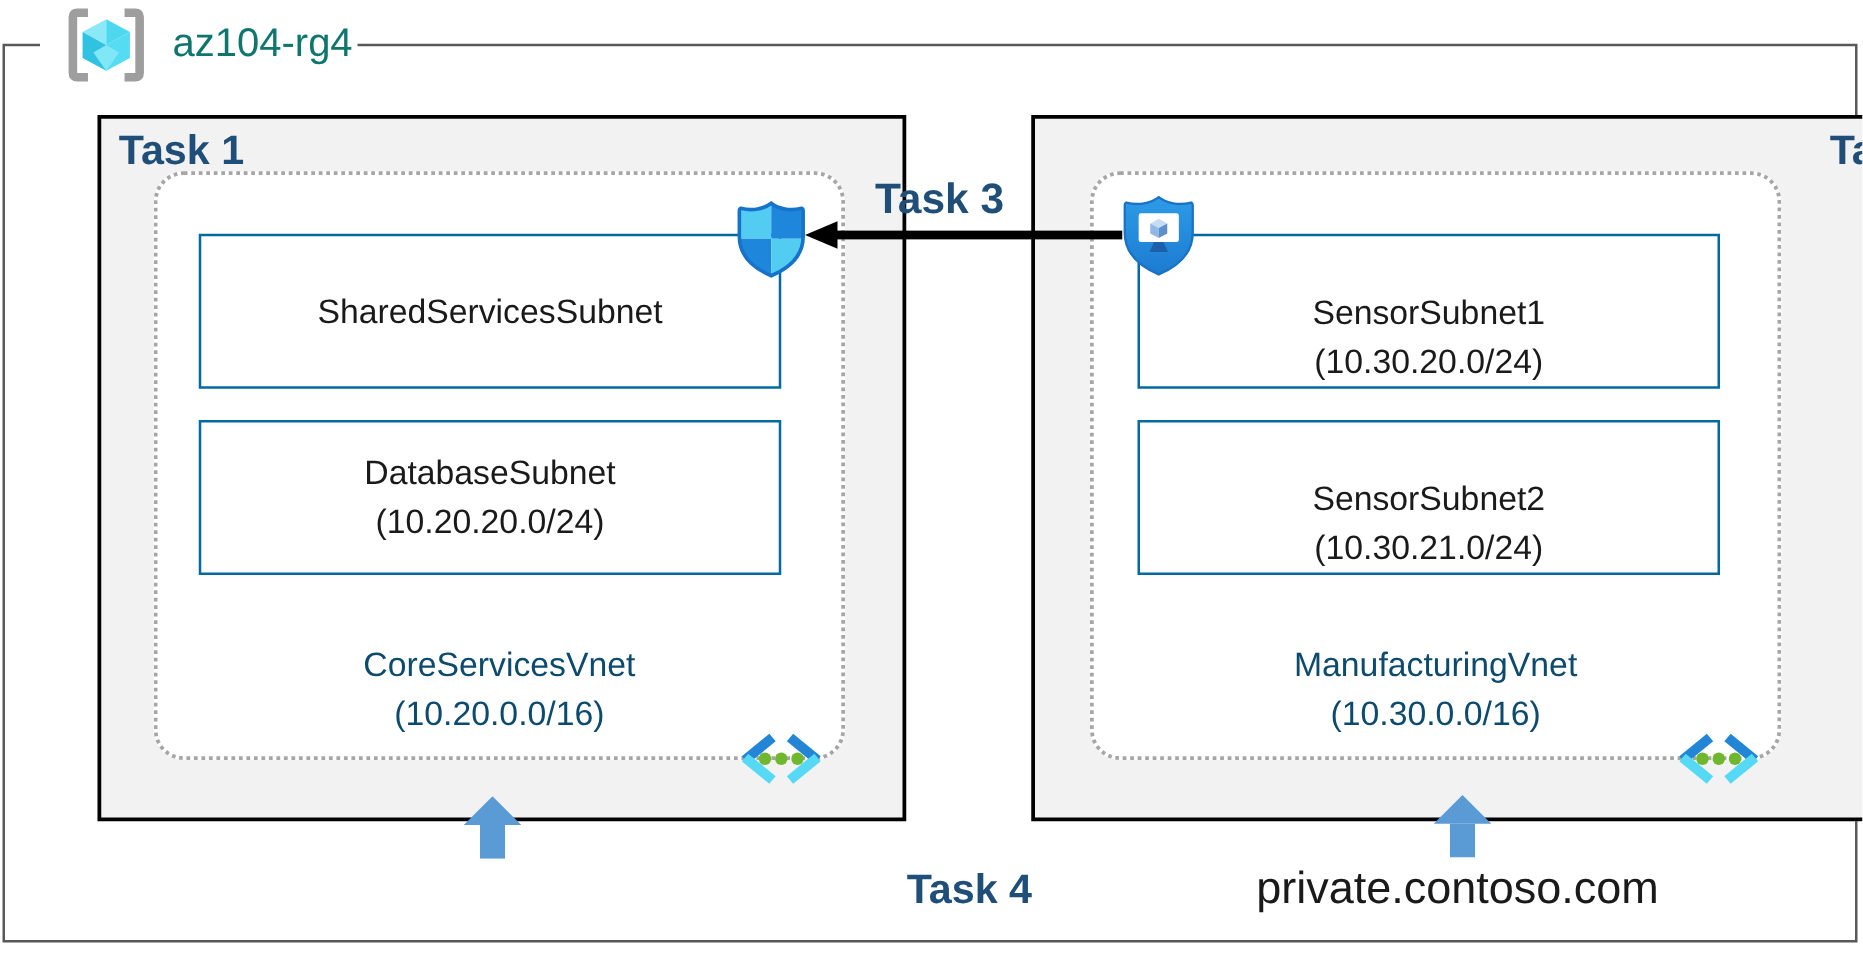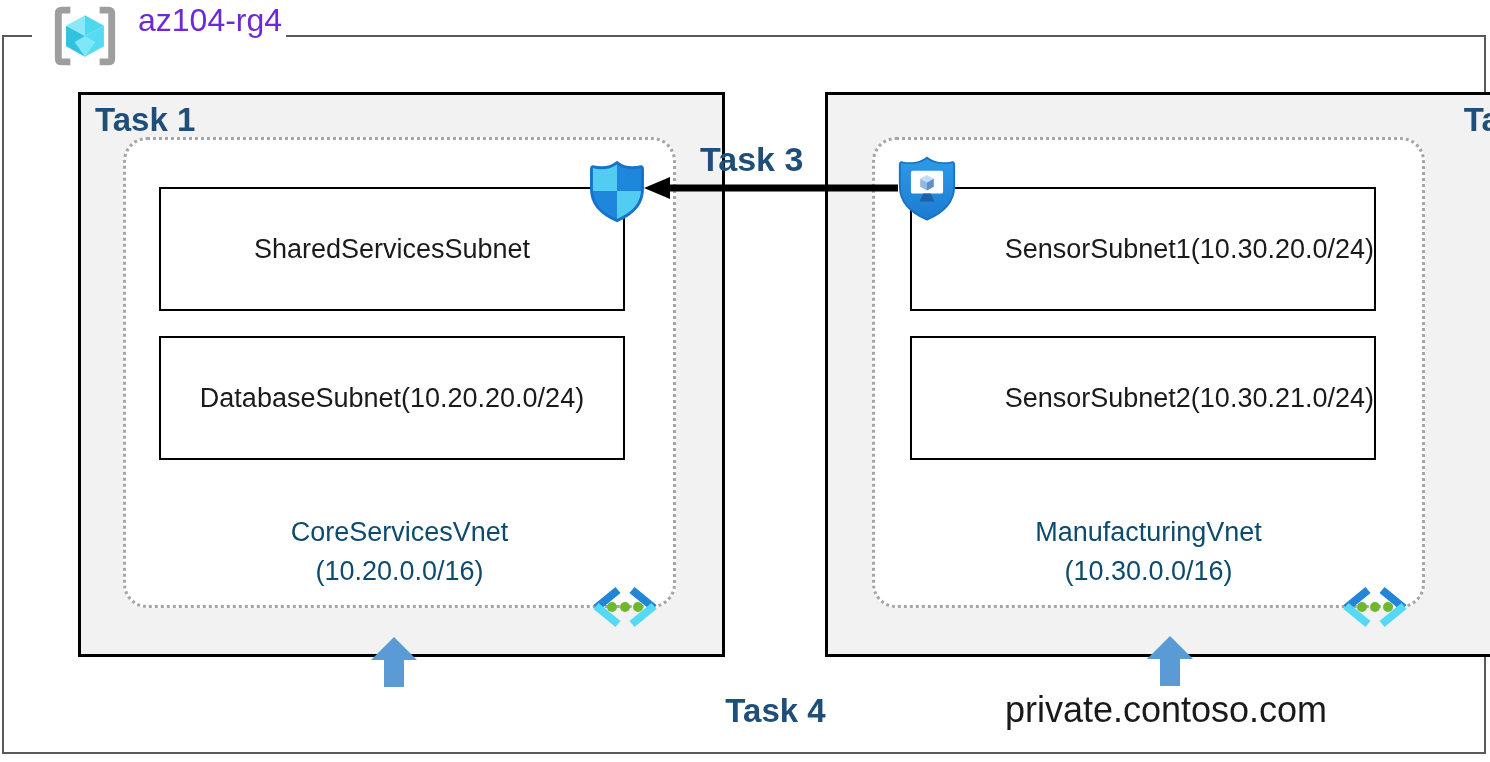--- a/index.html
+++ b/index.html
@@ -4,41 +4,41 @@
 <style>
   html,body{margin:0;padding:0;background:#ffffff;}
   body{font-family:"Liberation Sans", sans-serif;}
   #stage{position:relative;width:1490px;height:762px;background:#ffffff;overflow:hidden;}
 
   
   .rg-frame{position:absolute;left:2px;top:35px;width:1484px;height:719px;
     border:2px solid #595959;box-sizing:border-box;}
   .rg-legend-mask{position:absolute;left:32px;top:32px;width:254px;height:9px;background:#ffffff;}
   .rg-icon{position:absolute;left:46px;top:5px;width:78px;height:62px;}
-  .rg-name{position:absolute;left:138px;top:2px;font-size:32px;color:#6d28d9;line-height:36px;}
+  .rg-name{position:absolute;left:138px;top:16px;font-size:32px;color:#0f766e;line-height:36px;}
 
   
   .task-box{position:absolute;top:92px;height:565px;background:#f2f2f2;
     border:3px solid #000000;box-sizing:border-box;}
   .task-box.left{left:78px;width:647px;}
   .task-box.right{left:825px;width:758px;}
   .task-label{position:absolute;font-weight:bold;font-size:33px;color:#1F4E79;line-height:36px;}
   .task-label.tl{left:14px;top:7px;}
   .task-label.tr{right:16px;top:7px;}
 
   
   .vnet-dotted{position:absolute;top:42px;width:553px;height:471px;background:#ffffff;
     border:3px dotted #A6A6A6;border-radius:24px;box-sizing:border-box;}
   .vnet-dotted.left{left:42px;}
   .vnet-dotted.right{left:44px;}
 
   
   .subnet-box{position:absolute;width:466px;height:124px;background:#ffffff;
-    border:2px solid #000000;box-sizing:border-box;
-    display:flex;flex-direction:row;align-items:center;justify-content:center;}
+    border:2px solid #0369a1;box-sizing:border-box;
+    display:flex;flex-direction:column;align-items:center;justify-content:center;}
   .subnet-box.s1{top:47px;}
   .subnet-box.s2{top:196px;}
   .vnet-dotted.left .subnet-box{left:33px;}
   .vnet-dotted.right .subnet-box{left:35px;justify-content:flex-end;}
   .subnet-box span{font-size:27px;line-height:39px;color:#1a1a1a;}
 
   
   .vnet-name{position:absolute;left:0;bottom:14px;width:100%;text-align:center;}
   .vnet-name span{display:block;font-size:27px;line-height:39px;color:#0c4a6e;}
 

